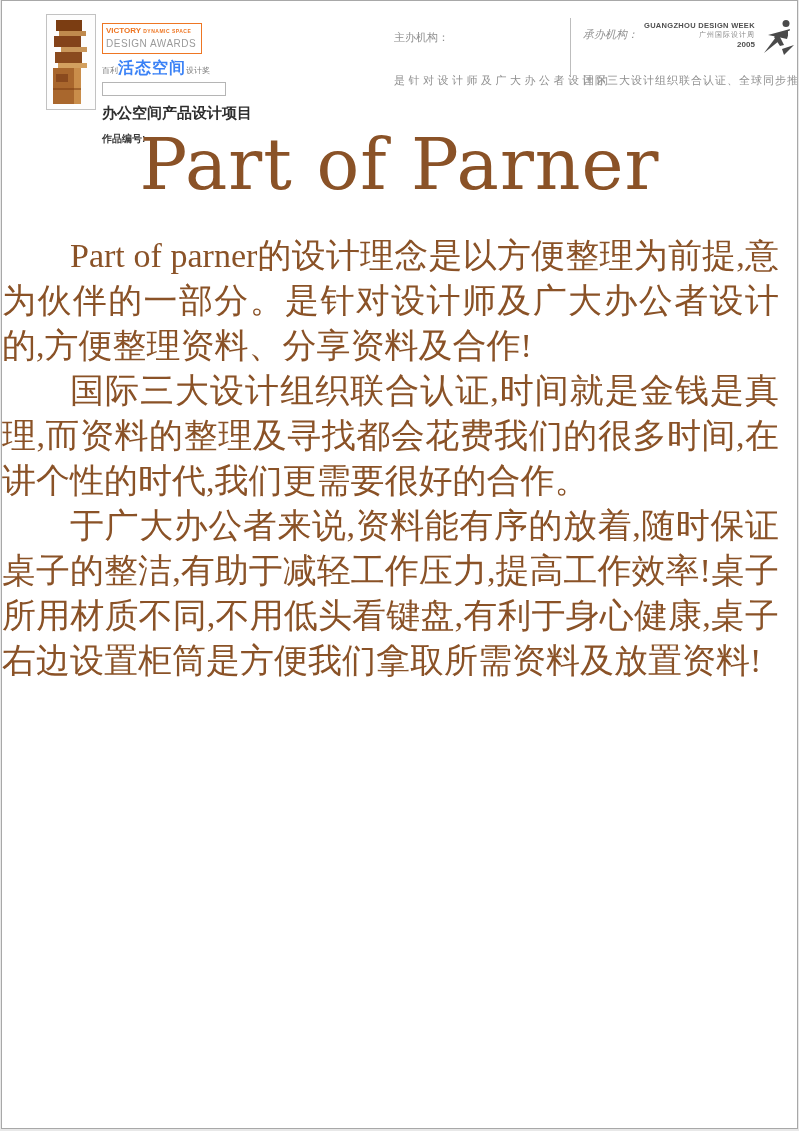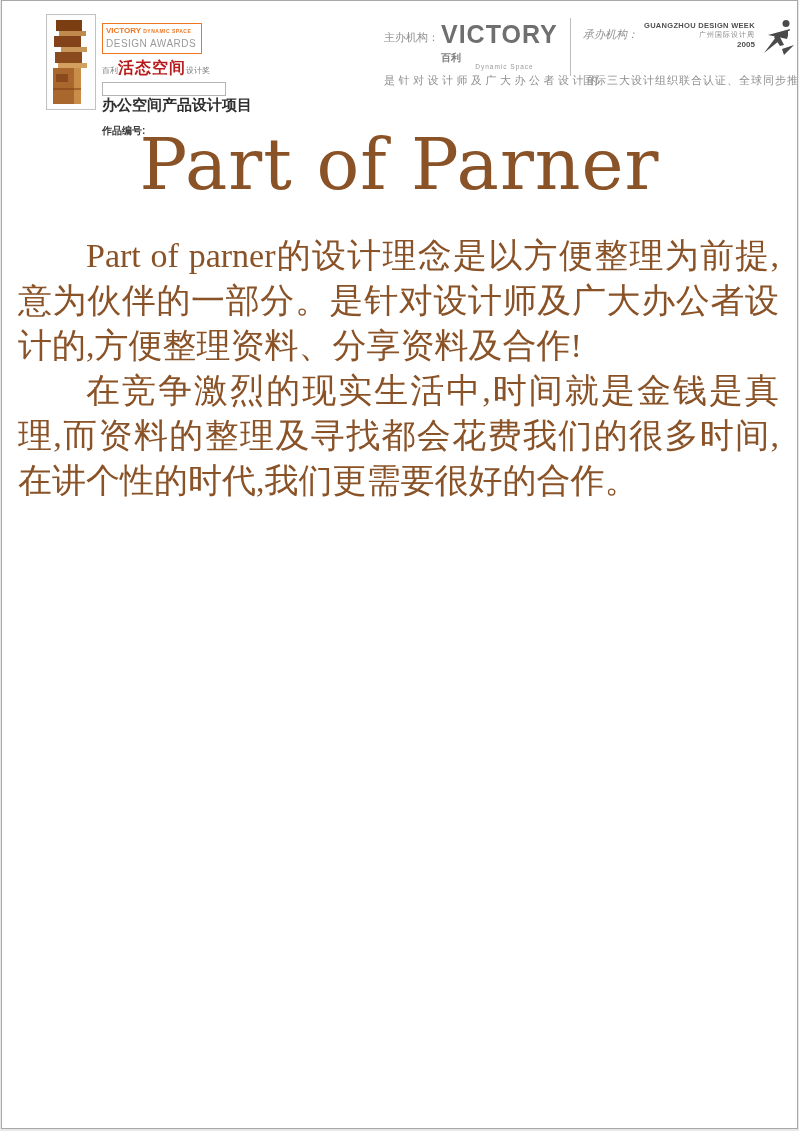--- a/index.html
+++ b/index.html
@@ -27,26 +27,26 @@
 
   .award-block { position: absolute; left: 100px; top: 22px; width: 200px; }
   .award-box {
     width: 100px; border: 1px solid #ee7623; padding: 2px 3px 1px 3px;
     box-sizing: border-box;
   }
   .award-line1 { font-size: 8px; line-height: 9px; color: #ee7623; font-weight: bold; white-space: nowrap; }
   .award-line1 .sub { font-size: 5px; font-weight: bold; letter-spacing: 0.5px; }
   .award-line2 { font-size: 10px; line-height: 16px; color: #9a9a9a; letter-spacing: 0.5px; }
   .award-cn { margin-top: 4px; color: #7d7d7d; font-size: 8px; white-space: nowrap; }
-  .award-cn .cn-logo { font-size: 16px; color: #b91c1c; font-weight: bold; font-family: "Liberation Serif", serif; letter-spacing: 1px; }
+  .award-cn .cn-logo { font-size: 16px; color: #3b82f6; font-weight: bold; font-family: "Liberation Serif", serif; letter-spacing: 1px; }
   .entry-no-box { margin-top: 3px; width: 122px; height: 12px; border: 1px solid #b5b5b5; background: #ffffff; }
-  .category { margin-top: 0; font-size: 15px; font-weight: bold; color: #2e2e2e; white-space: nowrap; }
+  .category { margin-top: 8px; font-size: 15px; font-weight: bold; color: #2e2e2e; white-space: nowrap; }
   .entry-no-label { margin-top: 9px; font-size: 10px; font-weight: bold; color: #3a3a3a; }
 
-  .host-block { position: absolute; left: 382px; top: 20px; width: 170px; }
+  .host-block { position: absolute; left: 392px; top: 20px; width: 170px; }
   .host-row { display: flex; align-items: flex-start; }
   .host-label { font-size: 11px; color: #8f8f8f; padding-top: 9px; white-space: nowrap; }
   .host-logo { margin-left: 2px; }
   .host-brand { font-size: 25px; font-weight: bold; color: #6f6f6f; letter-spacing: 1px; line-height: 26px; font-family: "Liberation Sans", sans-serif; }
   .host-brand-cn { font-size: 10px; color: #7d7d7d; font-weight: bold; }
   .host-brand-sub { font-size: 6.5px; color: #9a9a9a; text-align: right; letter-spacing: 1px; margin-top: -2px; padding-right: 24px; }
   .host-tagline { position: absolute; left: 0px; top: 52px; font-size: 11px; color: #8f8f8f; letter-spacing: 3.5px; white-space: nowrap; }
 
   .header-divider { position: absolute; left: 568px; top: 17px; width: 1px; height: 58px; background: #bdbdbd; }
 
@@ -65,21 +65,21 @@
     position: absolute; top: 122px; left: 0; right: 0;
     margin: 0; text-align: center;
     font-family: "DejaVu Serif", "Liberation Serif", serif;
     font-weight: normal;
     font-size: 71px; letter-spacing: 1px;
     color: #8a5227;
   }
 
   
   .body-text {
-    position: absolute; top: 232px; left: 16px; right: 18px;
+    position: absolute; top: 232px; left: 0; right: 18px;
     font-family: "Liberation Serif", "DejaVu Serif", serif;
     color: #8a5227;
     font-size: 34px; line-height: 45px;
     text-align: justify; text-align-last: left;
   }
   .body-text p { margin: 0; text-indent: 2em; }
 </style>
 </head>
 <body>
 
@@ -114,24 +114,20 @@
         <span>百利</span><span class="cn-logo">活态空间</span><span>设计奖</span>
       </div>
       <div class="entry-no-box"></div>
       <div class="category">办公空间产品设计项目</div>
       <div class="entry-no-label">作品编号:</div>
     </div>
 
     <div class="host-block">
       <div class="host-row">
         <span class="host-label">主办机构：</span>
-        <span class="host-logo">
-          <span class="host-brand">VICTORY</span><span class="host-brand-cn">百利</span>
-          <div class="host-brand-sub">Dynamic Space</div>
-        </span>
       </div>
       <div class="host-tagline">是针对设计师及广大办公者设计的</div>
     </div>
 
     <div class="header-divider"></div>
 
     <div class="org-block">
       <div class="org-row">
         <span class="org-label">承办机构：</span>
         <span class="org-text">
@@ -152,16 +148,17 @@
       </div>
       <div class="org-tagline">国际三大设计组织联合认证、全球同步推广平台</div>
     </div>
 
   </div>
 
   <h1 class="title">Part of Parner</h1>
 
   <div class="body-text">
     <p>Part of parner的设计理念是以方便整理为前提,意为伙伴的一部分。是针对设计师及广大办公者设计的,方便整理资料、分享资料及合作!</p>
-    <p>在竞争激烈的现实生活中,时间就是金钱是真理,而资料的整理及寻找都会花费我们的很多时间,在讲个性的时代,我们更需要很好的合作。</p>
+    <p>国际三大设计组织联合认证,时间就是金钱是真理,而资料的整理及寻找都会花费我们的很多时间,在讲个性的时代,我们更需要很好的合作。</p>
+    <p>于广大办公者来说,资料能有序的放着,随时保证桌子的整洁,有助于减轻工作压力,提高工作效率!桌子所用材质不同,不用低头看键盘,有利于身心健康,桌子右边设置柜筒是方便我们拿取所需资料及放置资料!</p>
   </div>
 
 </div>
 
 </body></html>

